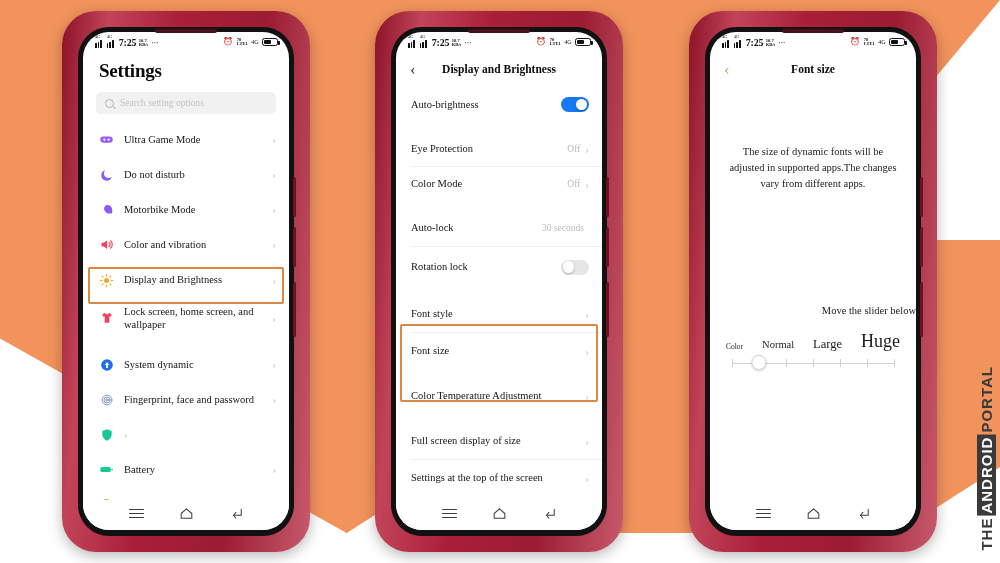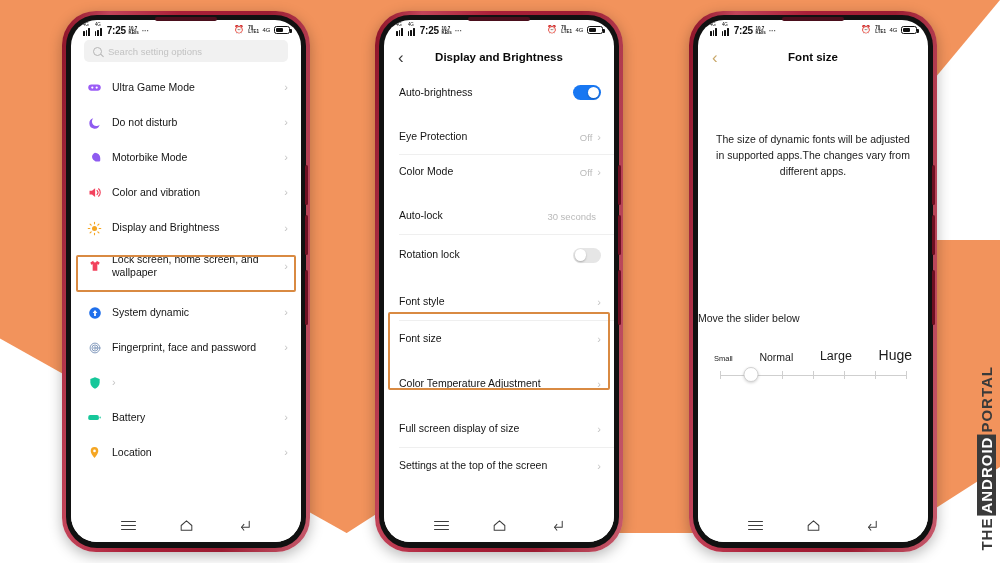--- a/index.html
+++ b/index.html
@@ -50,23 +50,24 @@
     background: #3A3A3A; color: #FFFFFF; padding: 2px 1px;
   }
 
   
   .phone {
     position: absolute; top: 11px;
     width: 248px; height: 541px;
     border-radius: 34px;
     background: #B02038;
     background: linear-gradient(95deg, #8C1228 0%, #C24459 16%, #AA1F38 40%, #9C1C32 70%, #C75A6C 100%);
-    padding: 4px;
+    padding: 16px;
     box-shadow: 0 4px 14px rgba(0,0,0,0.28);
     z-index: 10;
+    font-family: Liberation Serif, serif;
   }
   .phone.p1 { left: 62px; }
   .phone.p2 { left: 375px; }
   .phone.p3 { left: 689px; }
 
   .phone-inner {
     width: 100%; height: 100%;
     border-radius: 31px;
     background: #111111;
     padding: 5px 5px 6px 5px;
@@ -189,31 +190,31 @@
   .toggle.on::after { right: 1.6px; }
   .toggle.off::after { left: 1.6px; }
 
   
   .fs-desc {
     margin: 58px 18px 0 18px; text-align: center;
     font-size: 10.5px; line-height: 1.5; color: #1A1A1A;
   }
   .fs-slider-wrap { position: absolute; left: 0; right: 0; bottom: 128px; }
   .fs-move {
-    text-align: left; font-size: 10.5px; color: #1A1A1A; margin-bottom: 24px;
+    text-align: right; font-size: 10.5px; color: #1A1A1A; margin-bottom: 16px;
   }
   .fs-labels {
     display: flex; align-items: flex-end; justify-content: space-between;
     padding: 0 16px; margin-bottom: 4px;
   }
   .fs-labels span { color: #1A1A1A; line-height: 1; }
   .fs-labels span:nth-child(1) { font-size: 7.5px; }
   .fs-labels span:nth-child(2) { font-size: 10.5px; }
   .fs-labels span:nth-child(3) { font-size: 12.5px; }
-  .fs-labels span:nth-child(4) { font-size: 14px; }
+  .fs-labels span:nth-child(4) { font-size: 18px; }
   .slider {
     position: relative; margin: 0 22px; height: 18px;
   }
   .slider .track {
     position: absolute; top: 8.5px; left: 0; right: 0; height: 1.3px; background: #CFCFCF;
   }
   .slider .ticks { position: absolute; top: 5px; left: 0; right: 0; height: 8px; }
   .slider .ticks i {
     position: absolute; width: 1.3px; height: 8px; background: #CFCFCF; top: 0;
   }
@@ -295,20 +296,21 @@
               <b>LTE1</b>
             </span>
           <span class="si" style="font-size:6px;">4G</span>
           <span class="batt">
               <span></span>
             </span>
         </div>
       </div>
 
       <div class="content">
+        <div class="title-big">Settings</div>
 
         <div class="searchbar">
           <span class="sicon"></span>
           <span class="sph">Search setting options</span>
         </div>
 
         <div class="list">
 
           <div class="row" style="min-height:35px">
             <span class="ico">
@@ -645,21 +647,21 @@
         <div class="navhdr">
           <span class="back gold">‹</span>
           <span class="htitle">Font size</span>
         </div>
 
         <div class="fs-desc">The size of dynamic fonts will be adjusted in supported apps.The changes vary from different apps.</div>
 
         <div class="fs-slider-wrap">
           <div class="fs-move">Move the slider below</div>
           <div class="fs-labels">
-            <span>Small</span>
+            <span>Color</span>
             <span>Normal</span>
             <span>Large</span>
             <span>Huge</span>
           </div>
           <div class="slider">
             <div class="track"></div>
             <div class="ticks">
                 <i style="left: 0%;"></i>
                 <i style="left: 16.6667%;"></i>
                 <i style="left: 33.3333%;"></i>

